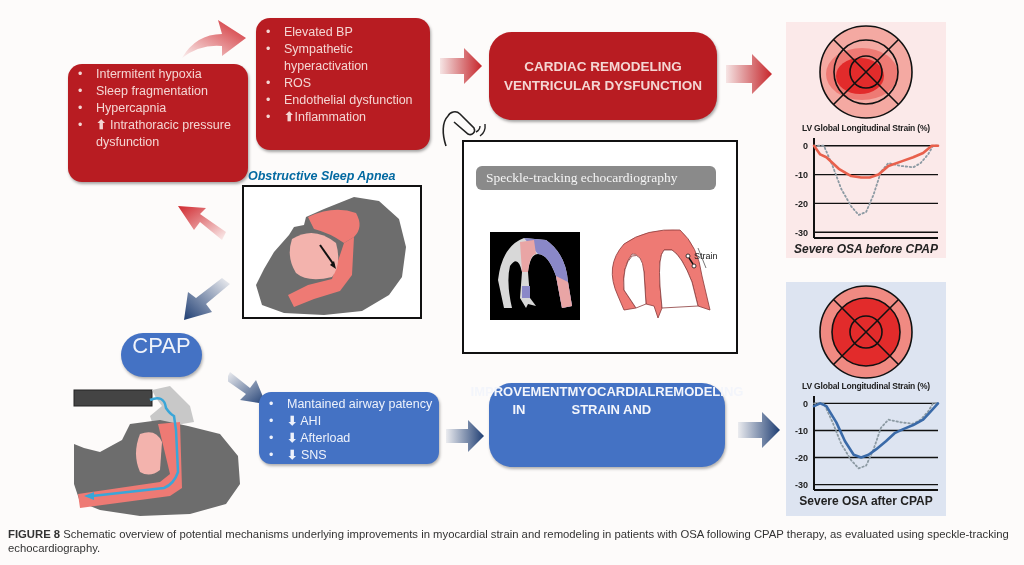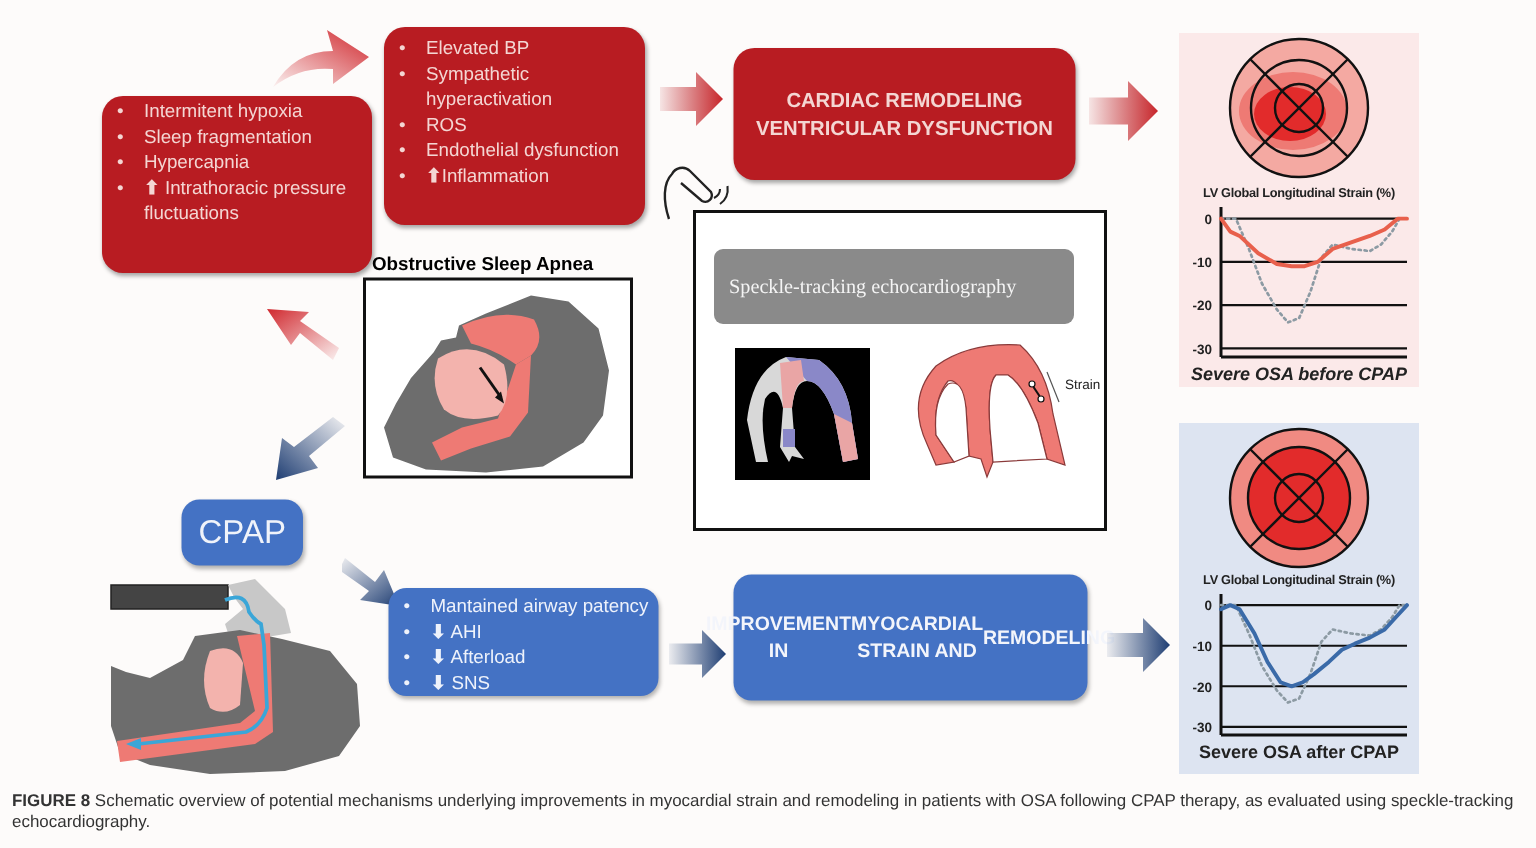--- a/index.html
+++ b/index.html
@@ -4,21 +4,21 @@
 <style>
   html, body { margin:0; padding:0; }
   body { width:1024px; height:565px; background:#fdfbfa; position:relative; overflow:hidden; font-family:"Liberation Sans", sans-serif; }
   .abs { position:absolute; }
   .redbox { background:#b81c22; border-radius:14px; box-shadow:1px 2px 3px rgba(0,0,0,0.35); color:#f4d6d3; }
   .bluebox { background:#4472c4; border-radius:12px; box-shadow:1px 2px 3px rgba(0,0,0,0.3); color:#eef2fb; }
   ul.bul { list-style:none; margin:0; padding:0; }
   ul.bul li { position:relative; padding-left:22px; font-size:12.5px; line-height:17px; }
   ul.bul li::before { content:"•"; position:absolute; left:4px; top:0; }
   .arrowglyph { font-weight:bold; }
-  .title-box { display:flex; align-items:center; justify-content:center; text-align:center; font-weight:bold; }
+  .title-box { display:flex; justify-content:center; text-align:center; font-weight:bold;border-radius:23px; }
   .panel-label { font-weight:bold; font-size:12px; color:#222; text-align:center; }
   .strain-title { font-size:8.5px; font-weight:bold; color:#222; text-align:center; letter-spacing:-0.2px; }
   #caption { left:8px; top:527px; width:1010px; font-size:11.3px; line-height:14px; color:#333; font-family:"Liberation Sans Narrow","Liberation Sans", sans-serif; }
   #caption b { font-weight:bold; }
 </style>
 </head>
 <body>
 
 <svg width="0" height="0" style="position:absolute">
   <defs>
@@ -41,21 +41,21 @@
       </linearGradient>
     </defs>
   <path d="M4,44 Q18,20 44,20 L40,6 L68,24 L44,42 L44,32 Q22,30 4,44 Z" fill="url(#ga1)"></path>
 </svg>
 
 <div class="abs redbox" style="left:68px;top:64px;width:180px;height:118px;padding:0 6px;box-sizing:border-box;">
   <ul class="bul" style="margin-top:2px">
     <li><span>Intermitent hypoxia</span></li>
     <li><span>Sleep fragmentation</span></li>
     <li><span>Hypercapnia</span></li>
-    <li><span class="arrowglyph">⬆</span> <span>Intrathoracic pressure fluctuations</span></li>
+    <li><span class="arrowglyph">⬆</span> <span>Intrathoracic pressure dysfunction</span></li>
   </ul>
 </div>
 
 <div class="abs redbox" style="left:256px;top:18px;width:174px;height:132px;padding:4px 6px;box-sizing:border-box;">
   <ul class="bul" style="margin-top:2px">
     <li><span>Elevated BP</span></li>
     <li><span>Sympathetic hyperactivation</span></li>
     <li><span>ROS</span></li>
     <li><span>Endothelial dysfunction</span></li>
     <li><span class="arrowglyph">⬆</span><span>Inflammation</span></li>
@@ -101,21 +101,21 @@
       <line x1="28" x2="152" y1="98.23529411764706" y2="98.23529411764706" stroke="#111" stroke-width="1.4"></line>
       <text x="22" y="101.73529411764706" text-anchor="end" font-size="9" font-weight="bold" fill="#222" font-family="Liberation Sans, sans-serif">-30</text>
       <line x1="28" x2="28" y1="4" y2="104" stroke="#111" stroke-width="2"></line>
       <line x1="28" x2="152" y1="104" y2="104" stroke="#111" stroke-width="2"></line>
       <polyline points="28,11.764705882352942 37.92,11.764705882352942 46.599999999999994,31.941176470588236 55.28,55 65.19999999999999,72.29411764705883 72.64,80.94117647058823 80.08,78.05882352941177 87.52,60.76470588235294 94.96000000000001,37.705882352941174 102.39999999999999,29.058823529411764 114.8,31.941176470588236 127.2,33.38235294117647 134.64,29.058823529411764 142.07999999999998,20.411764705882355 147.04,11.764705882352942 152,11.764705882352942" fill="none" stroke="#8c9aa3" stroke-linejoin="round" stroke-linecap="round" stroke-width="1.8" stroke-dasharray="1.5 2.5"></polyline>
       <polyline points="28,11.764705882352942 34.2,20.411764705882355 40.4,23.294117647058826 52.8,34.82352941176471 65.19999999999999,42.029411764705884 75.12,43.470588235294116 83.80000000000001,43.470588235294116 92.48,40.58823529411765 102.39999999999999,31.941176470588236 114.8,27.61764705882353 127.2,23.294117647058826 137.12,18.970588235294116 145.8,11.764705882352942 152,11.764705882352942" fill="none" stroke="#e8604c" stroke-linejoin="round" stroke-linecap="round" stroke-width="2.6"></polyline>
     </svg>
   <div class="abs panel-label" style="left:0;top:220px;width:160px;font-style:italic;">Severe OSA before CPAP</div>
 </div>
 
-<div class="abs" style="left:248px;top:169px;font-weight:bold;font-size:12.5px;color:#000000;">Obstructive  Sleep Apnea</div>
+<div class="abs" style="left:248px;top:169px;font-weight:bold;font-size:12.5px;color:#0369a1;font-style:italic;">Obstructive  Sleep Apnea</div>
 <div class="abs" style="left:242px;top:185px;width:176px;height:130px;border:2px solid #111;background:#fff;">
   <svg width="176" height="130" viewBox="0 0 176 130">
     <path d="M30,65 L45,48 L50,40 L60,38 L62,30 L80,22 L110,10 L135,14 L155,32 L162,60 L158,90 L145,108 L118,124 L80,128 L40,126 L18,118 L12,98 L20,82 Z" fill="#6d6d6d"></path>
     <path d="M64,30 Q90,18 112,26 Q120,40 110,50 L100,56 Q86,46 70,42 Z" fill="#ee7a74"></path>
     <path d="M100,56 L110,50 L108,88 L96,104 L70,112 L50,120 L44,108 L64,98 L88,92 Z" fill="#ee7a74"></path>
     <path d="M48,52 Q70,38 92,56 Q98,78 88,90 Q64,96 52,86 Q42,70 48,52 Z" fill="#f3b3ad"></path>
     <line x1="76" y1="58" x2="90" y2="78" stroke="#111" stroke-width="2"></line>
     <path d="M86,78 L92,82 L90,74 Z" fill="#111"></path>
   </svg>
 </div>
@@ -208,38 +208,38 @@
       <text x="22" y="96.08823529411765" text-anchor="end" font-size="9" font-weight="bold" fill="#222" font-family="Liberation Sans, sans-serif">-30</text>
       <line x1="28" x2="28" y1="4" y2="98" stroke="#111" stroke-width="2"></line>
       <line x1="28" x2="152" y1="98" y2="98" stroke="#111" stroke-width="2"></line>
       <polyline points="28,11.411764705882353 37.92,11.411764705882353 46.599999999999994,30.352941176470587 55.28,52 65.19999999999999,68.23529411764707 72.64,76.35294117647058 80.08,73.64705882352942 87.52,57.411764705882355 94.96000000000001,35.76470588235294 102.39999999999999,27.647058823529413 114.8,30.352941176470587 127.2,31.705882352941178 134.64,27.647058823529413 142.07999999999998,19.529411764705884 147.04,11.411764705882353 152,11.411764705882353" fill="none" stroke="#8c9aa3" stroke-linejoin="round" stroke-linecap="round" stroke-width="1.8" stroke-dasharray="1.5 2.5"></polyline>
       <polyline points="28,14.11764705882353 34.2,11.411764705882353 40.4,14.11764705882353 50.32,30.352941176470587 59,49.294117647058826 67.68,62.82352941176471 75.12,65.52941176470588 82.56,62.82352941176471 90,57.411764705882355 99.92,49.294117647058826 108.60000000000001,41.17647058823529 117.28,37.117647058823536 127.2,33.05882352941177 137.12,27.647058823529413 144.56,19.529411764705884 152,11.411764705882353" fill="none" stroke="#3a6aa8" stroke-linejoin="round" stroke-linecap="round" stroke-width="2.6"></polyline>
     </svg>
   <div class="abs panel-label" style="left:0;top:212px;width:160px;">Severe OSA after CPAP</div>
 </div>
 
 <div class="abs" style="left:462px;top:140px;width:272px;height:210px;border:2px solid #111;background:#fff;">
-  <div class="abs" style="left:12px;top:24px;width:240px;height:50px;background:#8a8a8a;border-radius:6px;display:flex;align-items:center;padding-left:10px;box-sizing:border-box;">
+  <div class="abs" style="left:12px;top:24px;width:240px;height:24px;background:#8a8a8a;border-radius:6px;display:flex;align-items:center;padding-left:10px;box-sizing:border-box;">
     <span style="color:#f4f4f4;font-size:13.5px;font-family:'Liberation Serif',serif;">Speckle-tracking echocardiography</span>
   </div>
   <svg class="abs" style="left:26px;top:90px" width="90" height="88" viewBox="0 0 90 88">
     <rect width="90" height="88" fill="#000"></rect>
     <path d="M14,76 L8,48 Q12,14 34,6 L56,8 Q76,22 78,50 L82,74 L72,76 L66,44 Q58,22 48,22 Q40,22 38,40 L40,66 L46,74 L38,72 L36,76 L30,66 L32,40 Q28,22 20,34 Q16,50 22,76 Z" fill="#d8d8d8"></path>
     <path d="M34,6 L56,8 Q76,22 78,50 L82,74 L72,76 L66,44 Q58,22 48,22 Z" fill="#8a88c8"></path>
     <path d="M30,10 L44,8 L46,22 Q40,22 38,40 L32,40 Z" fill="#e9a5a5"></path>
     <path d="M66,44 L72,76 L82,74 L78,50 Z" fill="#e9a5a5"></path>
     <path d="M32,54 L40,54 L40,66 L32,66 Z" fill="#8a88c8"></path>
   </svg>
   <svg class="abs" style="left:138px;top:84px" width="120" height="100" viewBox="0 0 120 100">
     <path d="M16,70 Q2,40 22,18 Q44,2 78,4 Q96,20 100,50 L108,84 L96,80 L90,56 Q80,30 70,24 L62,24 Q56,30 58,60 L60,82 L56,92 L52,80 L44,78 L42,46 Q38,26 30,28 Q20,40 22,64 L34,82 L22,84 Z" fill="#ee7a74" stroke="#8a3a3a" stroke-width="0.8"></path>
     <path d="M30,30 Q40,26 42,46 L44,78 L34,82 L22,64 Q20,40 30,30 Z" fill="#fff" stroke="#8a3a3a" stroke-width="0.8"></path>
     <path d="M62,24 L70,24 Q80,30 90,56 L96,80 L60,82 L58,60 Q56,30 62,24 Z" fill="#fff" stroke="#8a3a3a" stroke-width="0.8"></path>
     <circle cx="86" cy="30" r="2" fill="#fff" stroke="#111" stroke-width="0.8"></circle>
     <circle cx="92" cy="40" r="2" fill="#fff" stroke="#111" stroke-width="0.8"></circle>
     <line x1="87" y1="32" x2="91" y2="38" stroke="#111" stroke-width="1.4"></line>
     <line x1="96" y1="22" x2="104" y2="42" stroke="#555" stroke-width="0.8"></line>
   </svg>
-  <div class="abs" style="left:246px;top:109px;font-size:9px;color:#222;">Strain</div>
+  <div class="abs" style="left:230px;top:109px;font-size:9px;color:#222;">Strain</div>
 </div>
 
 <div id="caption" class="abs">
   <b>FIGURE 8</b><span> Schematic overview of potential mechanisms underlying improvements in myocardial strain and remodeling in patients with OSA following CPAP therapy, as evaluated using speckle-tracking echocardiography.</span>
 </div>
 
 </body></html>

